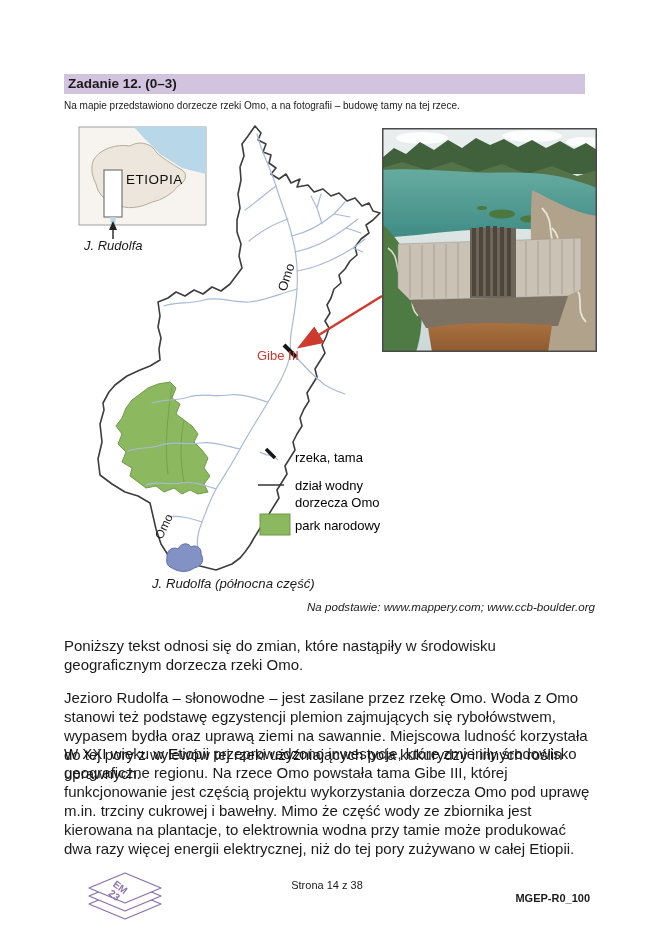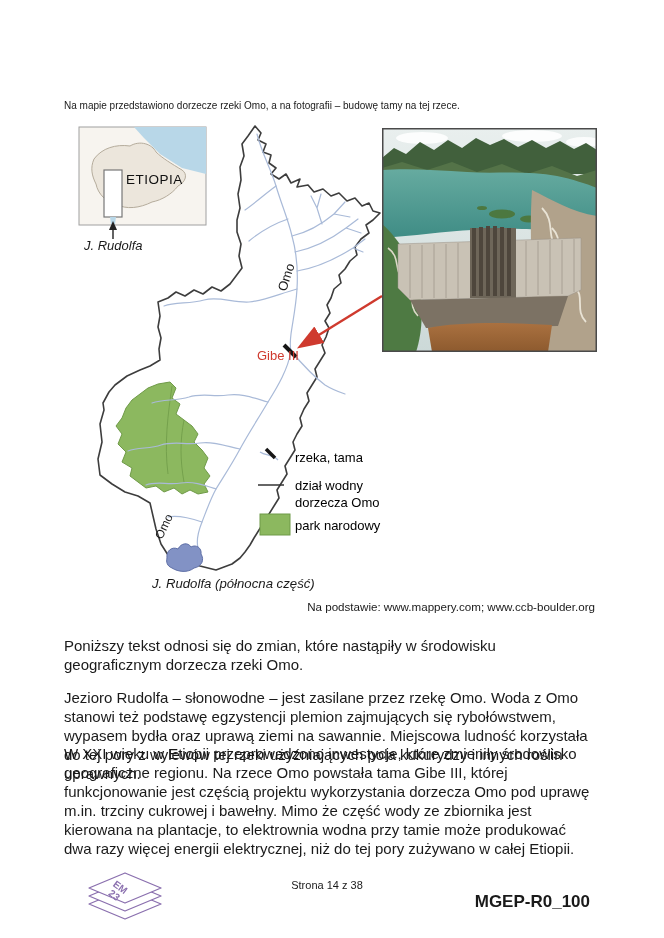--- a/index.html
+++ b/index.html
@@ -8,35 +8,38 @@
     font-family:"Liberation Sans",sans-serif;color:#1a1a1a;overflow:hidden;
   }
   .abs{position:absolute;}
   .band{
     left:64px;top:74px;width:521px;height:20px;background:#d2c4de;
     font-weight:bold;font-size:13.5px;line-height:20px;padding-left:4px;box-sizing:border-box;
   }
   .intro{left:64px;top:96px;width:531px;font-size:10px;line-height:19px;}
   .figure{left:64px;top:124px;width:546px;height:472px;}
   .src{width:531px;text-align:right;font-size:11.6px;line-height:14px;}
-  .src1{left:64px;top:600px;}
+  .src1{left:64px;top:600px;font-style:italic;}
   .bodytxt{left:64px;width:531px;font-size:15px;line-height:19px;}
   .lead{top:636px;}
   .para1{top:688px;}
   .para2{top:744px;}
   .src2{left:64px;top:845px;}
   .pagenum{left:64px;top:879px;width:526px;text-align:center;font-size:11px;}
-  .code{left:64px;top:892px;width:526px;text-align:right;font-weight:bold;font-size:17px;}
+  .code{left:64px;top:892px;width:526px;text-align:right;font-weight:bold;font-size:11px;}
   svg text{font-family:"Liberation Sans",sans-serif;}
 </style>
 </head>
 <body>
 
 <div class="page">
 
+  <div class="abs band">
+    <span>Zadanie 12. (0–3)</span>
+  </div>
 
   <div class="abs intro">Na mapie przedstawiono dorzecze rzeki Omo, a na fotografii – budowę tamy na tej rzece.</div>
 
   <div class="abs figure">
 
     <svg class="abs" style="left:0;top:0" width="546" height="472" viewBox="0 0 546 472">
       <defs>
         <marker id="mRed" markerWidth="12" markerHeight="10" refX="9" refY="4" orient="auto">
           <path d="M0,0 L11,4 L0,8 Z" fill="#cf3a2e"></path>
         </marker>

